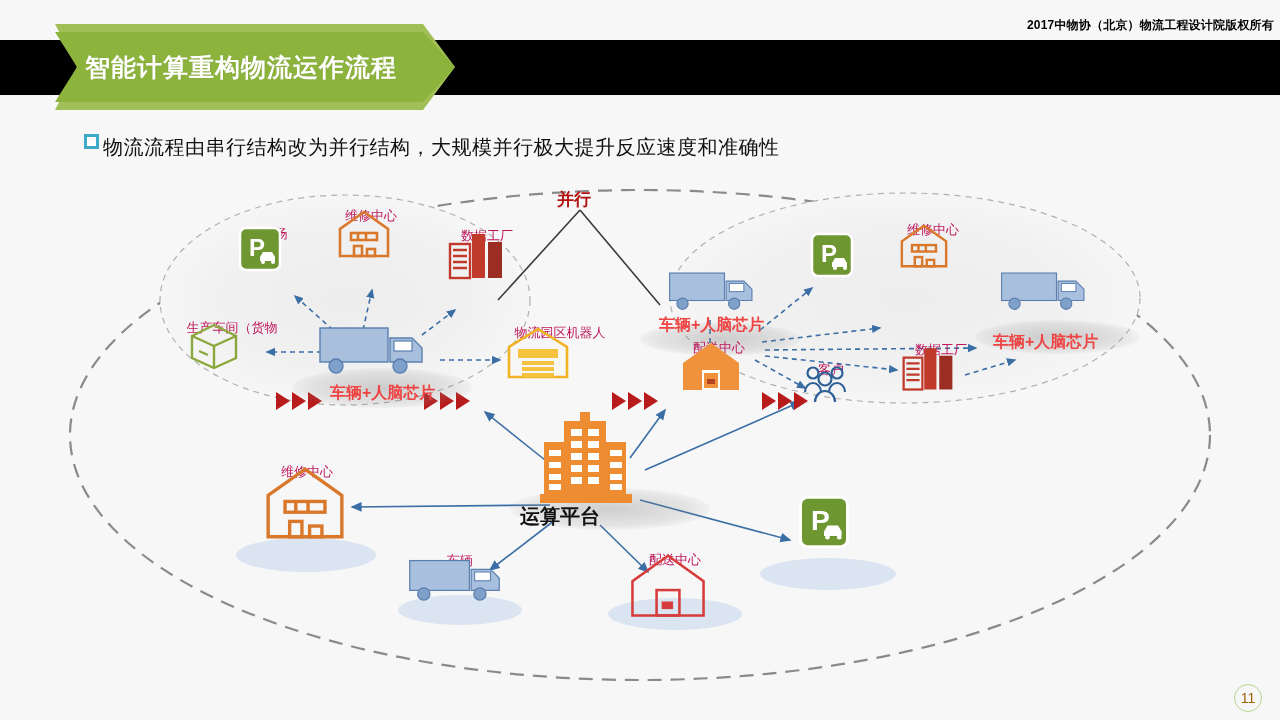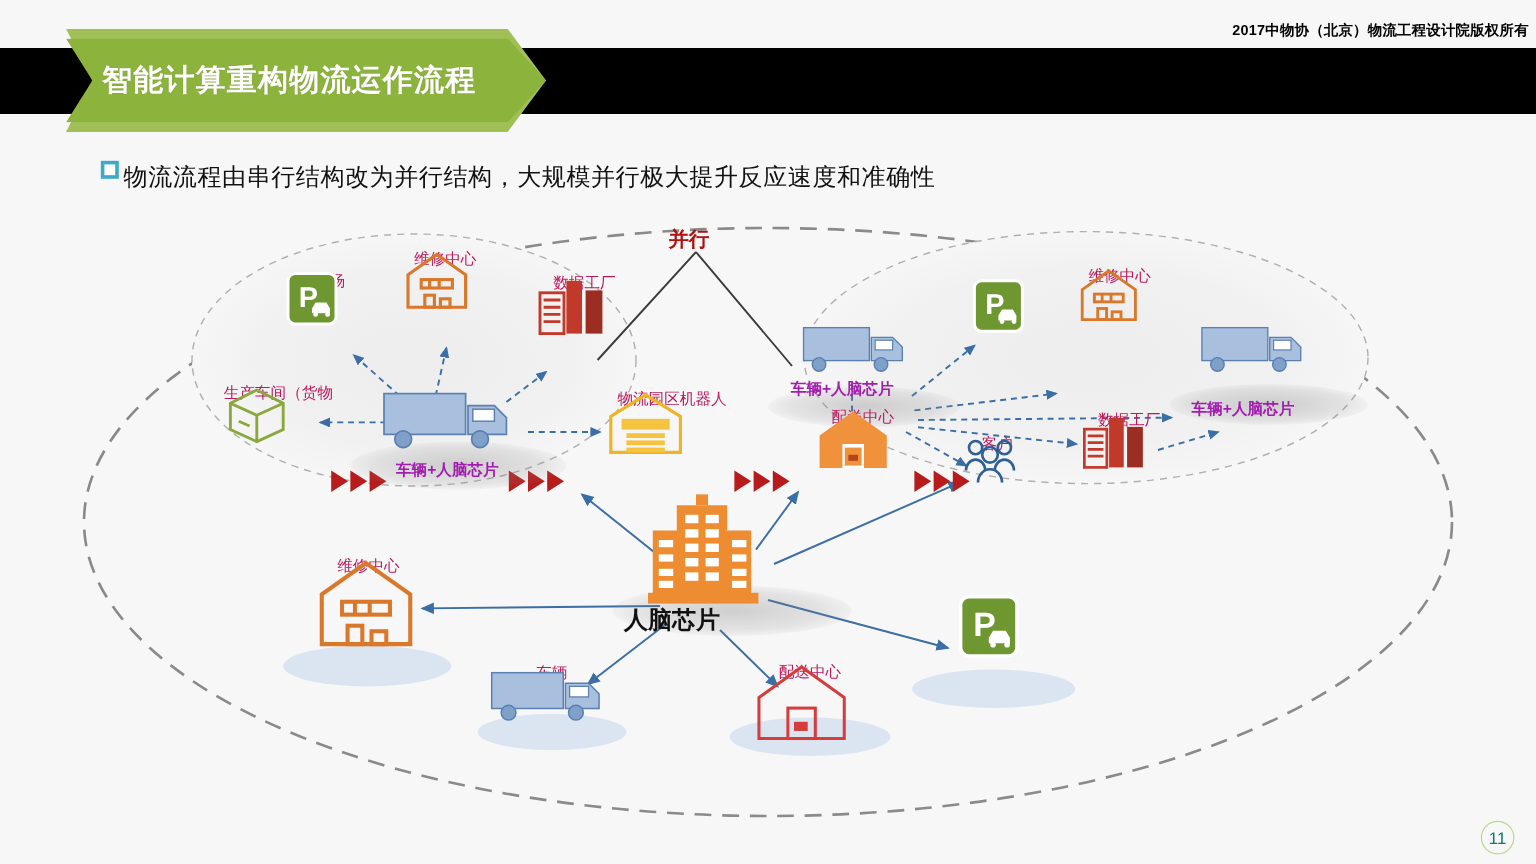--- a/index.html
+++ b/index.html
@@ -69,28 +69,28 @@
     background:#dbe5f1;
   }
   .parallel-label{
     position:absolute; font-size:17px; font-weight:bold; color:#b01010;
   }
   .platform-label{
     position:absolute; font-size:20px; font-weight:bold; color:#111;
     white-space:nowrap;
   }
   .chip-label{
-    position:absolute; font-size:13px; font-weight:bold; color:#a21caf;
+    position:absolute; font-size:16px; font-weight:bold; color:#ef4444;
     white-space:nowrap;
   }
   
   .pagenum{
     position:absolute; right:18px; bottom:8px;
     width:28px; height:28px; border-radius:50%;
-    border:1px solid #b8d98a; color:#0f766e;
+    border:1px solid #b8d98a; color:#a16207;
     font-size:14px; display:flex; align-items:center; justify-content:center;
   }
 </style>
 </head>
 <body>
 
 <div class="copyright">2017中物协（北京）物流工程设计院版权所有</div>
 <div class="blackbar"></div>
 <div class="banner-wrap">
   <div class="banner-light"></div>
@@ -357,21 +357,21 @@
           <rect x="15" y="52" width="12" height="6"></rect>
         <rect x="15" y="64" width="12" height="6"></rect>
           <rect x="15" y="74" width="12" height="6"></rect>
         <rect x="76" y="40" width="12" height="6"></rect>
           <rect x="76" y="52" width="12" height="6"></rect>
         <rect x="76" y="64" width="12" height="6"></rect>
           <rect x="76" y="74" width="12" height="6"></rect>
       </g>
     </svg>
   </div>
-  <div class="platform-label" style="left:520px; top:333px;">人脑芯片</div>
+  <div class="platform-label" style="left:520px; top:333px;">运算平台</div>
 
   <div class="blue-ellipse" style="left:236px; top:368px; width:140px; height:34px;"></div>
   <div class="node" style="left:262px; top:290px; width:90px;">
     <svg width="86" height="86" viewBox="0 0 56 52" style="display:block;margin:0 auto">
       <g fill="none" stroke="#d9782b" stroke-width="2.2">
         <path d="M28 4 L52 21 V48 H4 V21 Z"></path>
         <rect x="15" y="25" width="26" height="7"></rect>
         <path d="M22 25 v7 M30 25 v7"></path>
         <rect x="18" y="38" width="8" height="10"></rect>
         <rect x="31" y="41" width="8" height="7"></rect>

